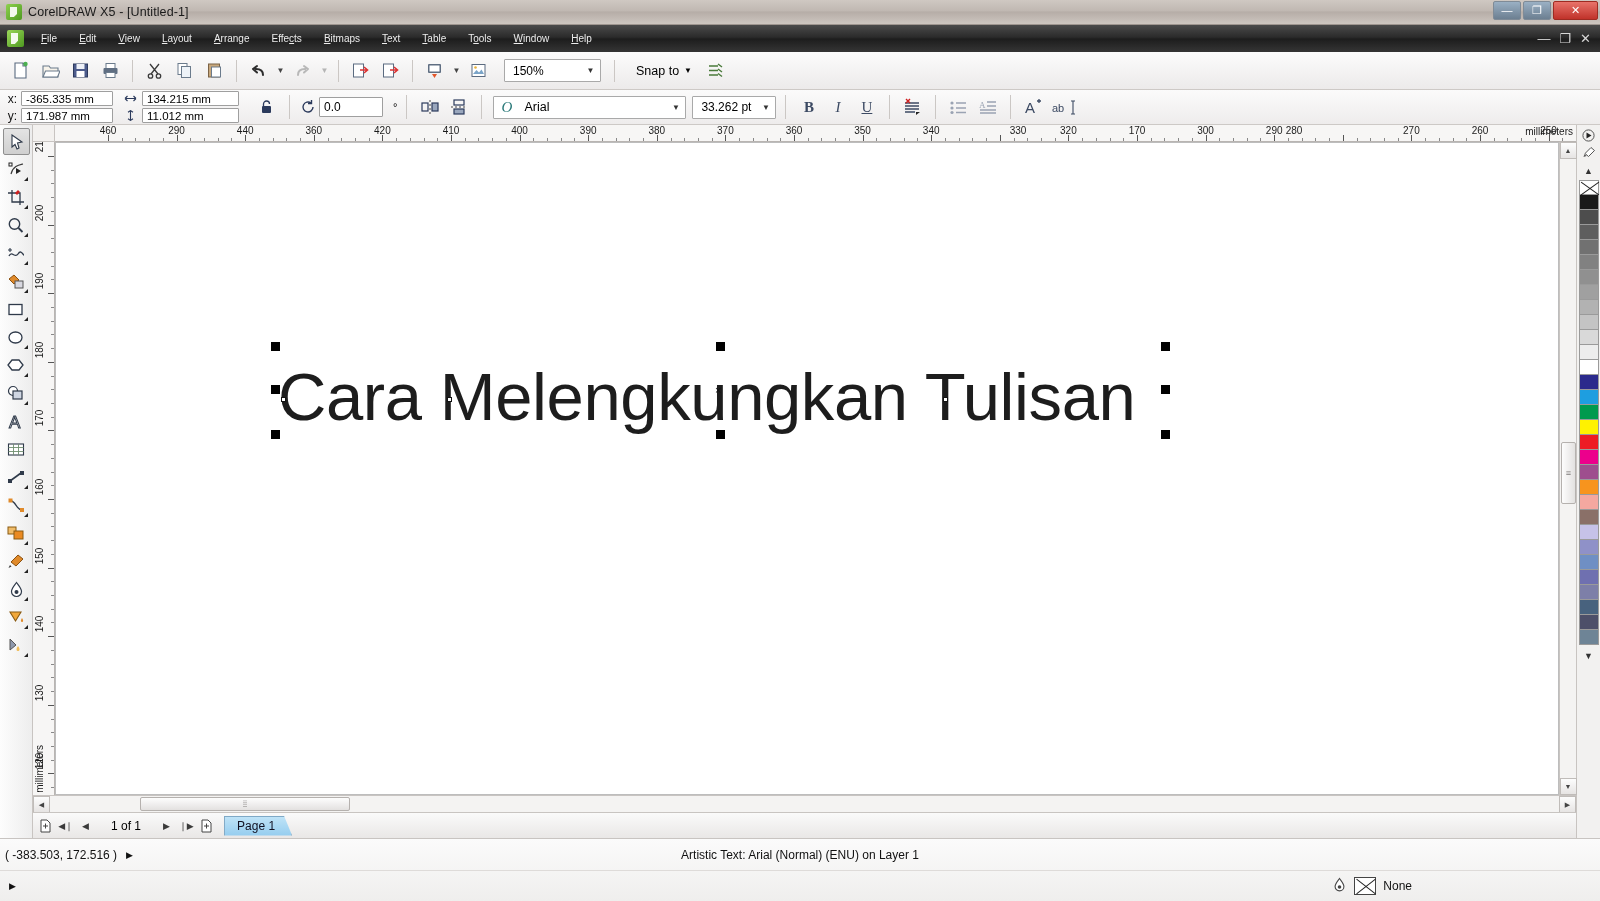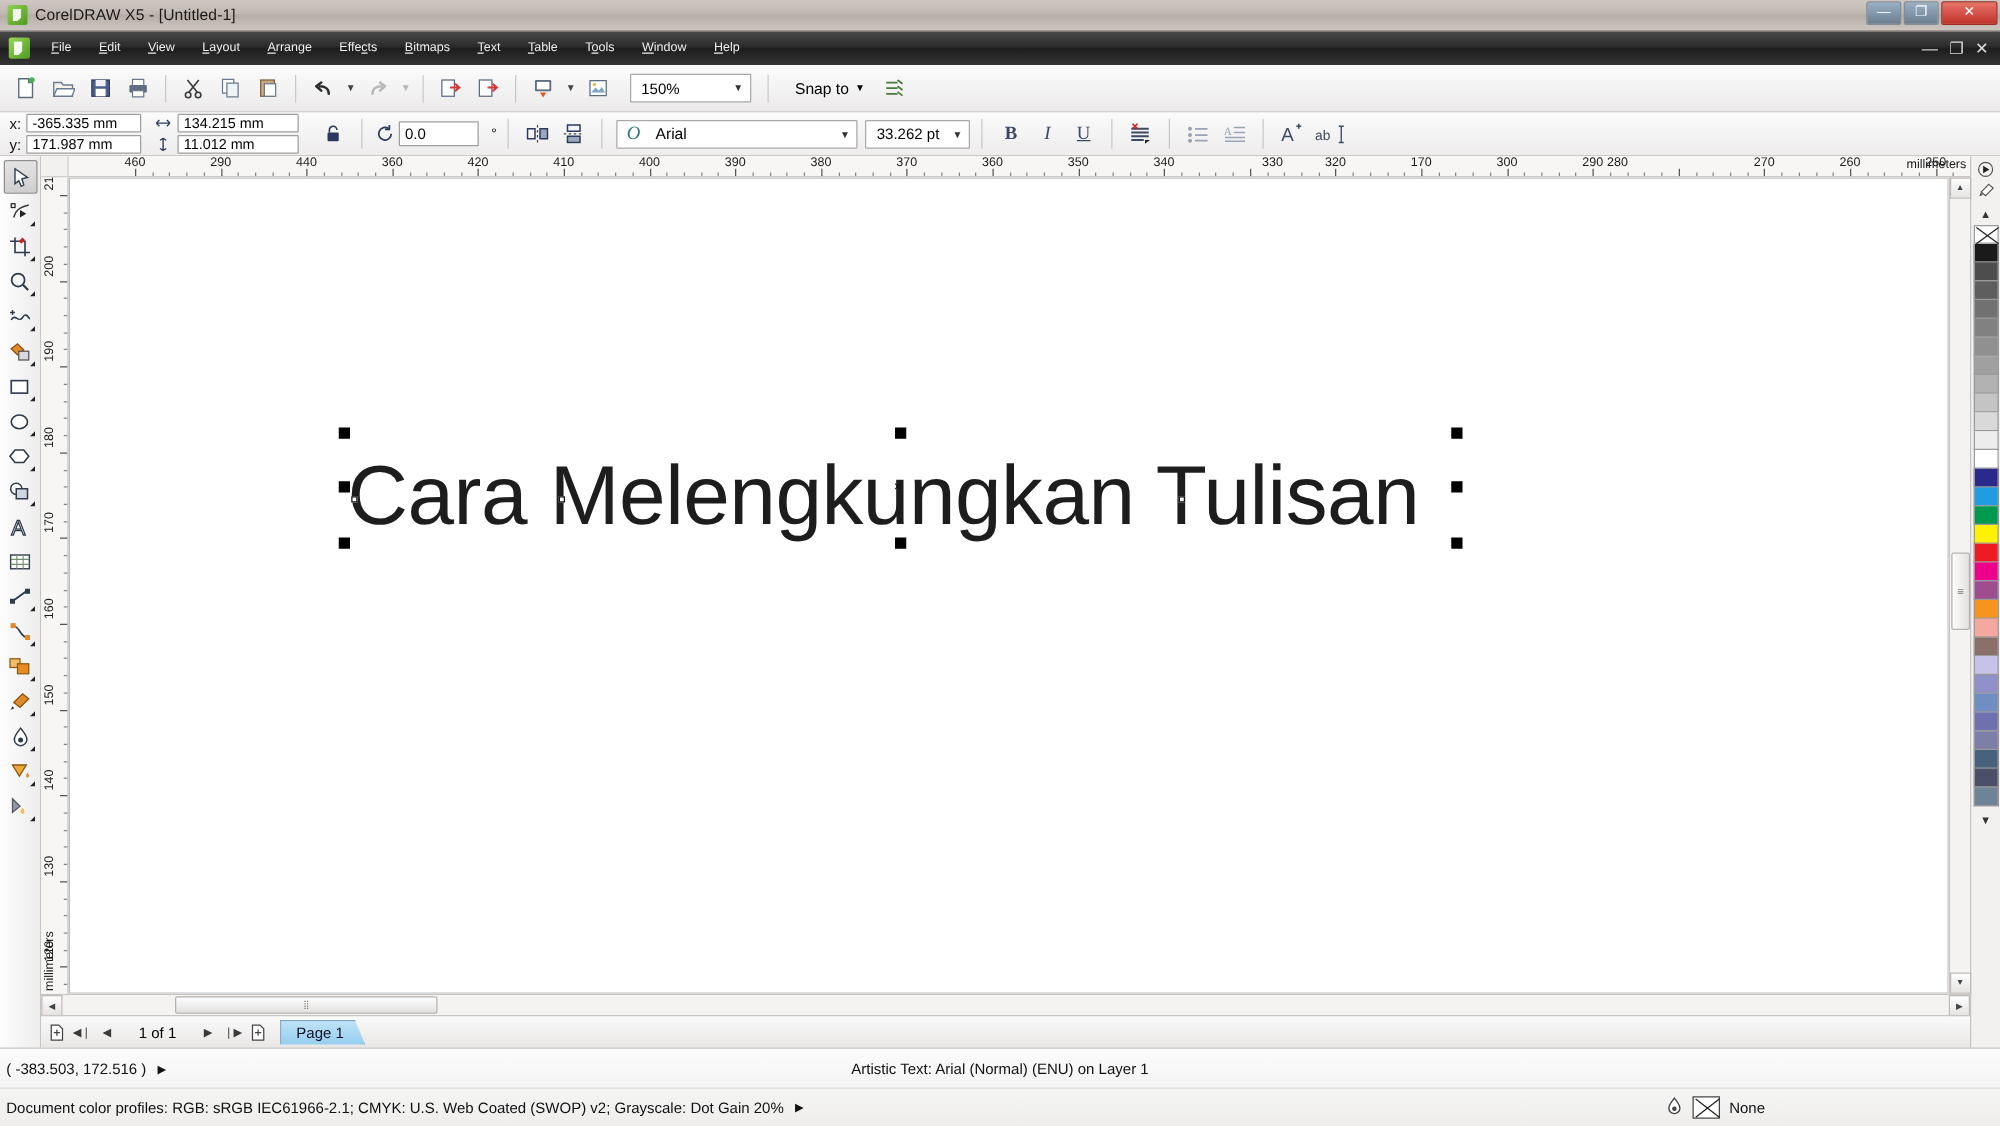--- a/index.html
+++ b/index.html
@@ -967,21 +967,20 @@
     </div>
   </div>
 
   <div class="statusbar">
     <div class="sb-line one">
       <span class="sb-coords">( -383.503, 172.516 )</span>
       <span class="sb-arrow-sm">▶</span>
       <span class="sb-center">Artistic Text: Arial (Normal) (ENU) on Layer 1</span>
     </div>
     <div class="sb-line two">
-      <span class="sb-coords">Document color profiles: RGB: sRGB IEC61966-2.1; CMYK: U.S. Web Coated (SWOP) v2; Grayscale: Dot Gain 20%</span>
       <span class="sb-arrow-sm">▶</span>
       <span class="sb-right" style="right:6px;">
         <span>
           <svg width="15" height="16" viewBox="0 0 15 16">
               <path d="M7.5 1.5c2.6 3.6 4.4 5.4 4.4 8a4.4 4.4 0 01-8.8 0c0-2.6 1.8-4.4 4.4-8z" fill="#fff" stroke="#444" stroke-width="1.1"></path>
               <circle cx="7.5" cy="10" r="1.8" fill="#444"></circle>
             </svg>
         </span>
         <span class="none-chip"></span>
         <span>None</span>

